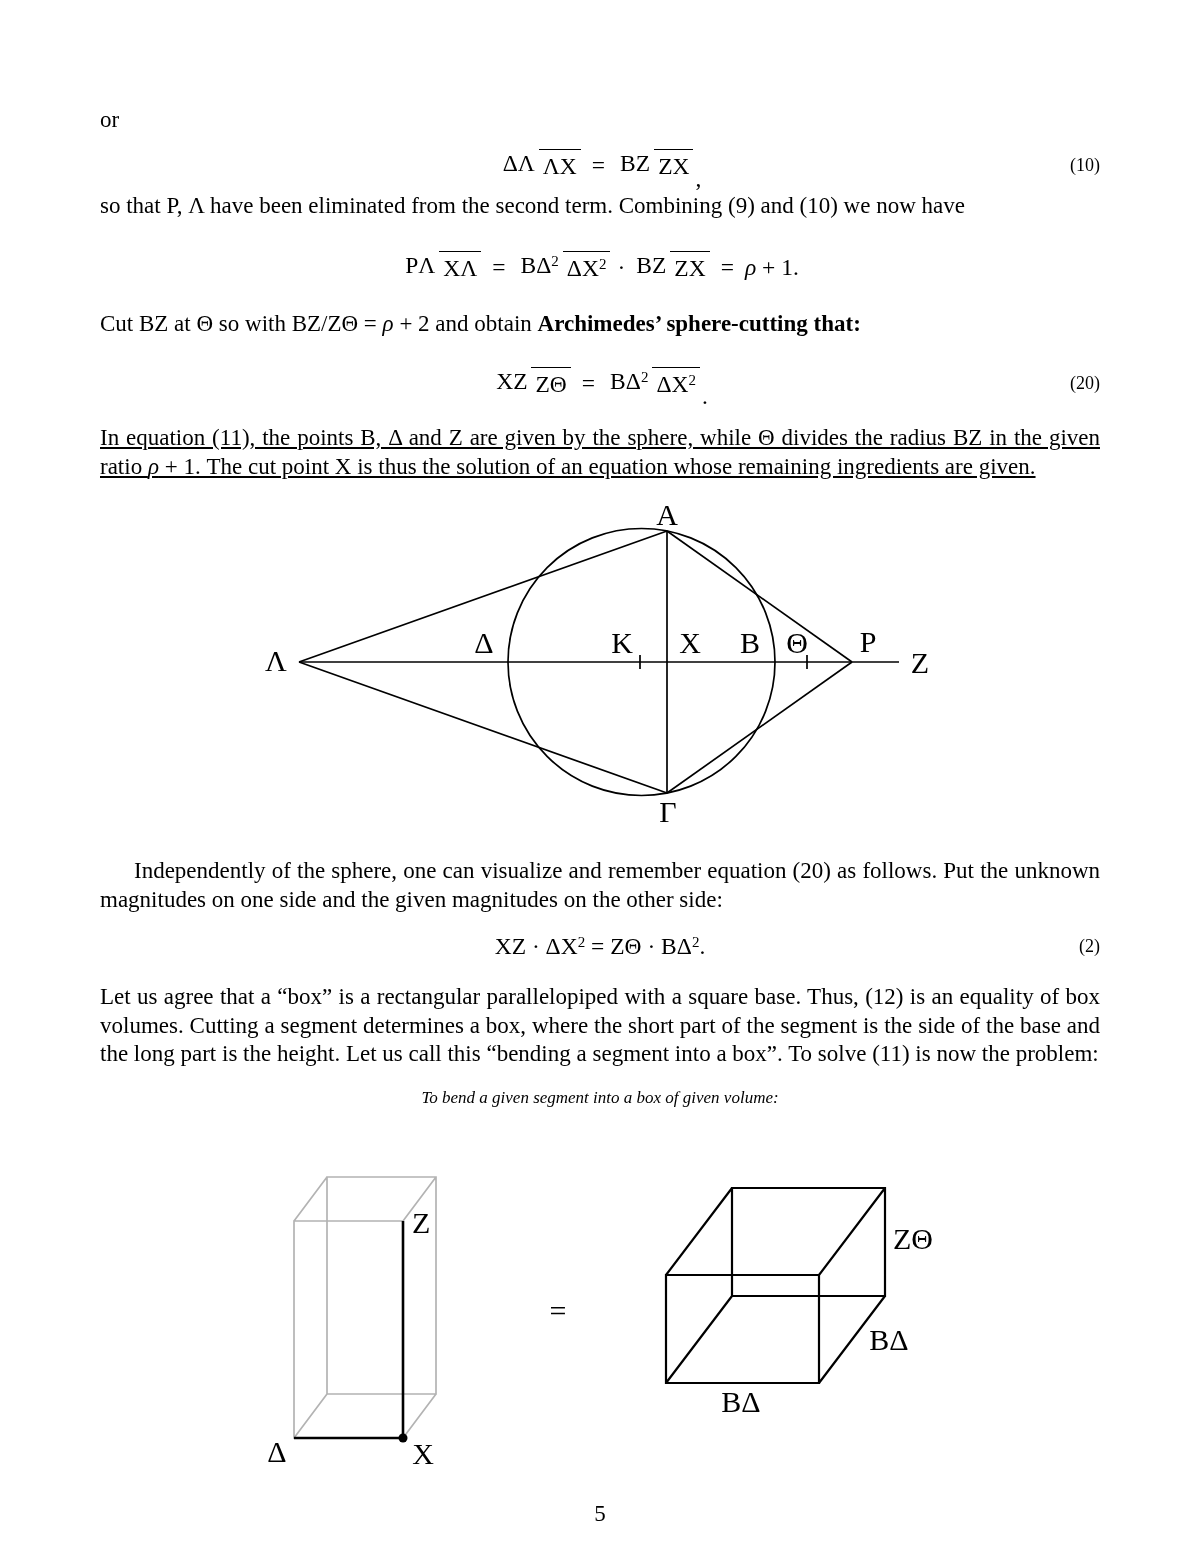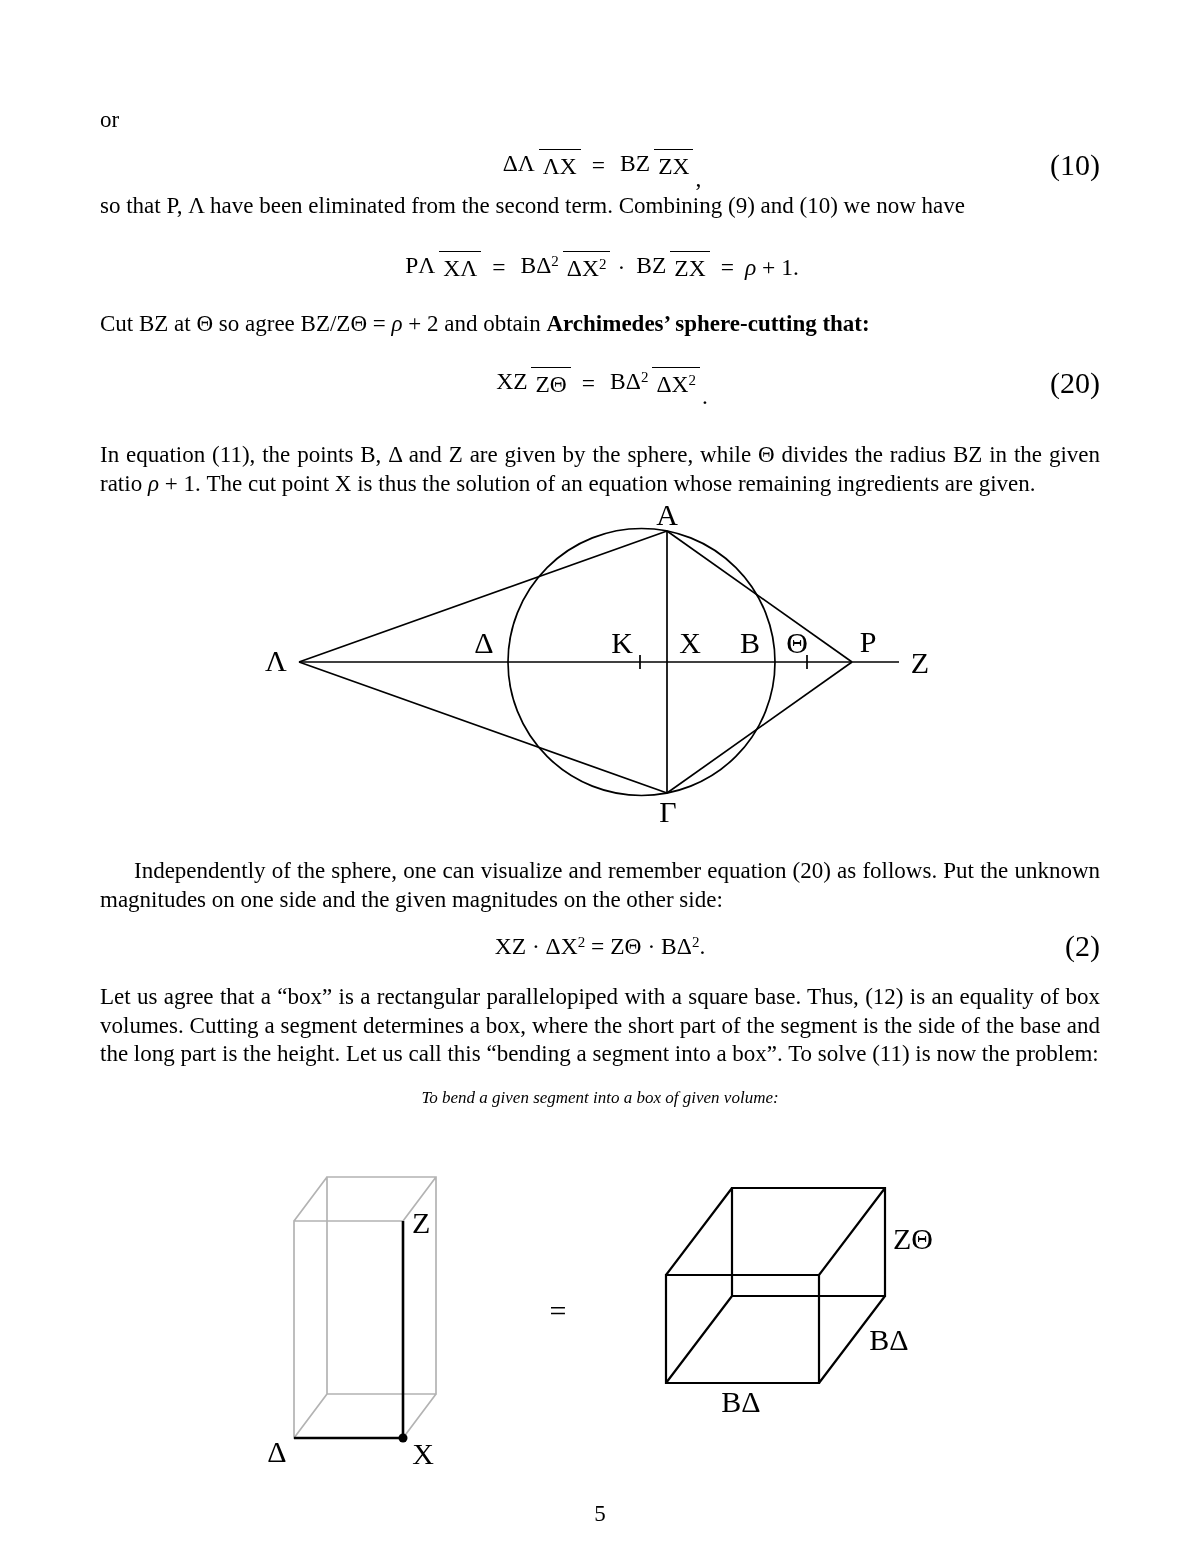--- a/index.html
+++ b/index.html
@@ -15,21 +15,21 @@
     position:absolute;left:100px;width:1000px;display:flex;align-items:center;
     justify-content:center;font-size:23.5px;
   }
   .frac{display:inline-flex;flex-direction:row;align-items:center;text-align:center;line-height:1.15;}
   .num{display:block;padding:0 4px 3px;white-space:nowrap;}
   .den{display:block;border-top:1.6px solid #000;padding:3px 4px 0;white-space:nowrap;text-align:right;}
   .rel{margin:0 11px;}
   .cdot{margin:0 7px;}
   .sp{font-size:15px;vertical-align:7px;line-height:0;}
   .fpunct{transform:translateY(13px);margin-left:2px;}
-  .eqtag{position:absolute;right:0;top:50%;transform:translateY(-50%);font-size:30px;}
+  .eqtag{position:absolute;right:0;top:50%;transform:translateY(-50%);font-size:18px;}
   .bold{font-weight:bold;}
   .it{font-style:italic;}
   .figsvg{position:absolute;}
   .figsvg text{font-family:"Liberation Serif", serif;fill:#000;}
   .rhs{white-space:pre;}
 </style>
 </head>
 <body>
 
 <div class="page">
@@ -64,37 +64,37 @@
     </span>
     <span class="cdot">·</span>
     <span class="frac">
       <span class="num">BZ</span>
       <span class="den">ZX</span>
     </span>
     <span class="rel">=</span>
     <span class="rhs"><span class="it">ρ</span><span> + 1.</span></span>
   </div>
 
-  <div class="tb single" style="top:310px;"><span>Cut BZ at Θ so agree BZ/ZΘ = </span><span class="it">ρ</span><span> + 2 and obtain </span><span class="bold">Archimedes’ sphere-cutting that:</span></div>
+  <div class="tb single" style="top:310px;"><span>Cut BZ at Θ so with BZ/ZΘ = </span><span class="it">ρ</span><span> + 2 and obtain </span><span class="bold">Archimedes’ sphere-cutting that:</span></div>
 
   <div class="eqrow" style="top:338px;height:90px;">
     <span class="frac">
       <span class="num">XZ</span>
       <span class="den">ZΘ</span>
     </span>
     <span class="rel">=</span>
     <span class="frac">
       <span class="num"><span>BΔ</span><sup class="sp">2</sup></span>
       <span class="den"><span>ΔX</span><sup class="sp">2</sup></span>
     </span>
     <span class="fpunct">.</span>
     <span class="eqtag">(20)</span>
   </div>
 
-  <div class="tb" style="top:441px;"><span>In equation (11), the points B, Δ and Z are given by the sphere, while Θ divides the radius BZ in the given ratio </span><span class="it">ρ</span><span> + 1. The cut point X is thus the solution of an equation whose remaining ingredients are given.</span></div>
+  <div class="tb" style="top:424px;text-decoration:underline;"><span>In equation (11), the points B, Δ and Z are given by the sphere, while Θ divides the radius BZ in the given ratio </span><span class="it">ρ</span><span> + 1. The cut point X is thus the solution of an equation whose remaining ingredients are given.</span></div>
 
   <svg class="figsvg" style="left:230px;top:480px;" width="730" height="370" viewBox="230 480 730 370">
     <g fill="none" stroke="#000" stroke-width="1.7">
       <line x1="299" y1="662" x2="899" y2="662"></line>
       <circle cx="641.5" cy="662" r="133.5"></circle>
       <line x1="667" y1="531" x2="667" y2="793"></line>
       <line x1="299" y1="662" x2="667" y2="531"></line>
       <line x1="299" y1="662" x2="667" y2="793"></line>
       <line x1="667" y1="531" x2="852" y2="662"></line>
       <line x1="667" y1="793" x2="852" y2="662"></line>

